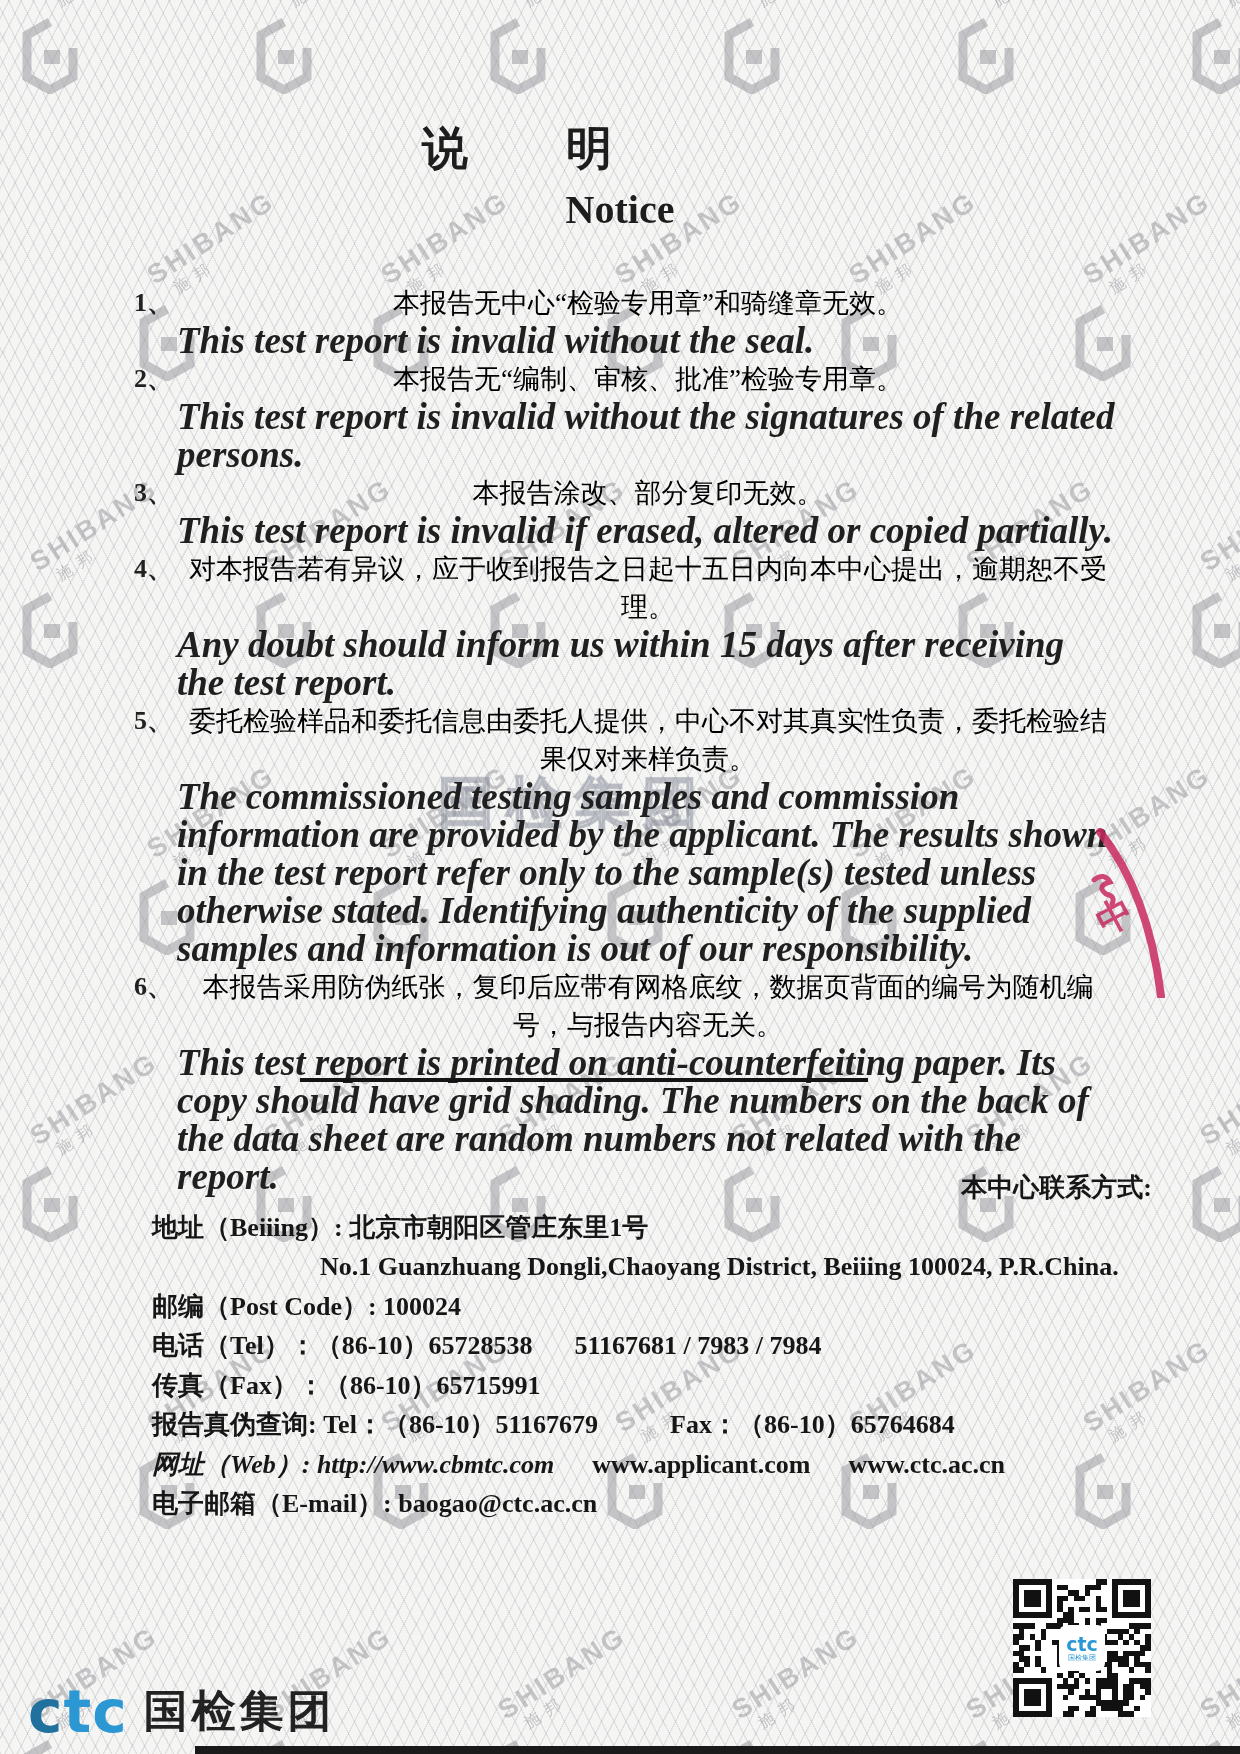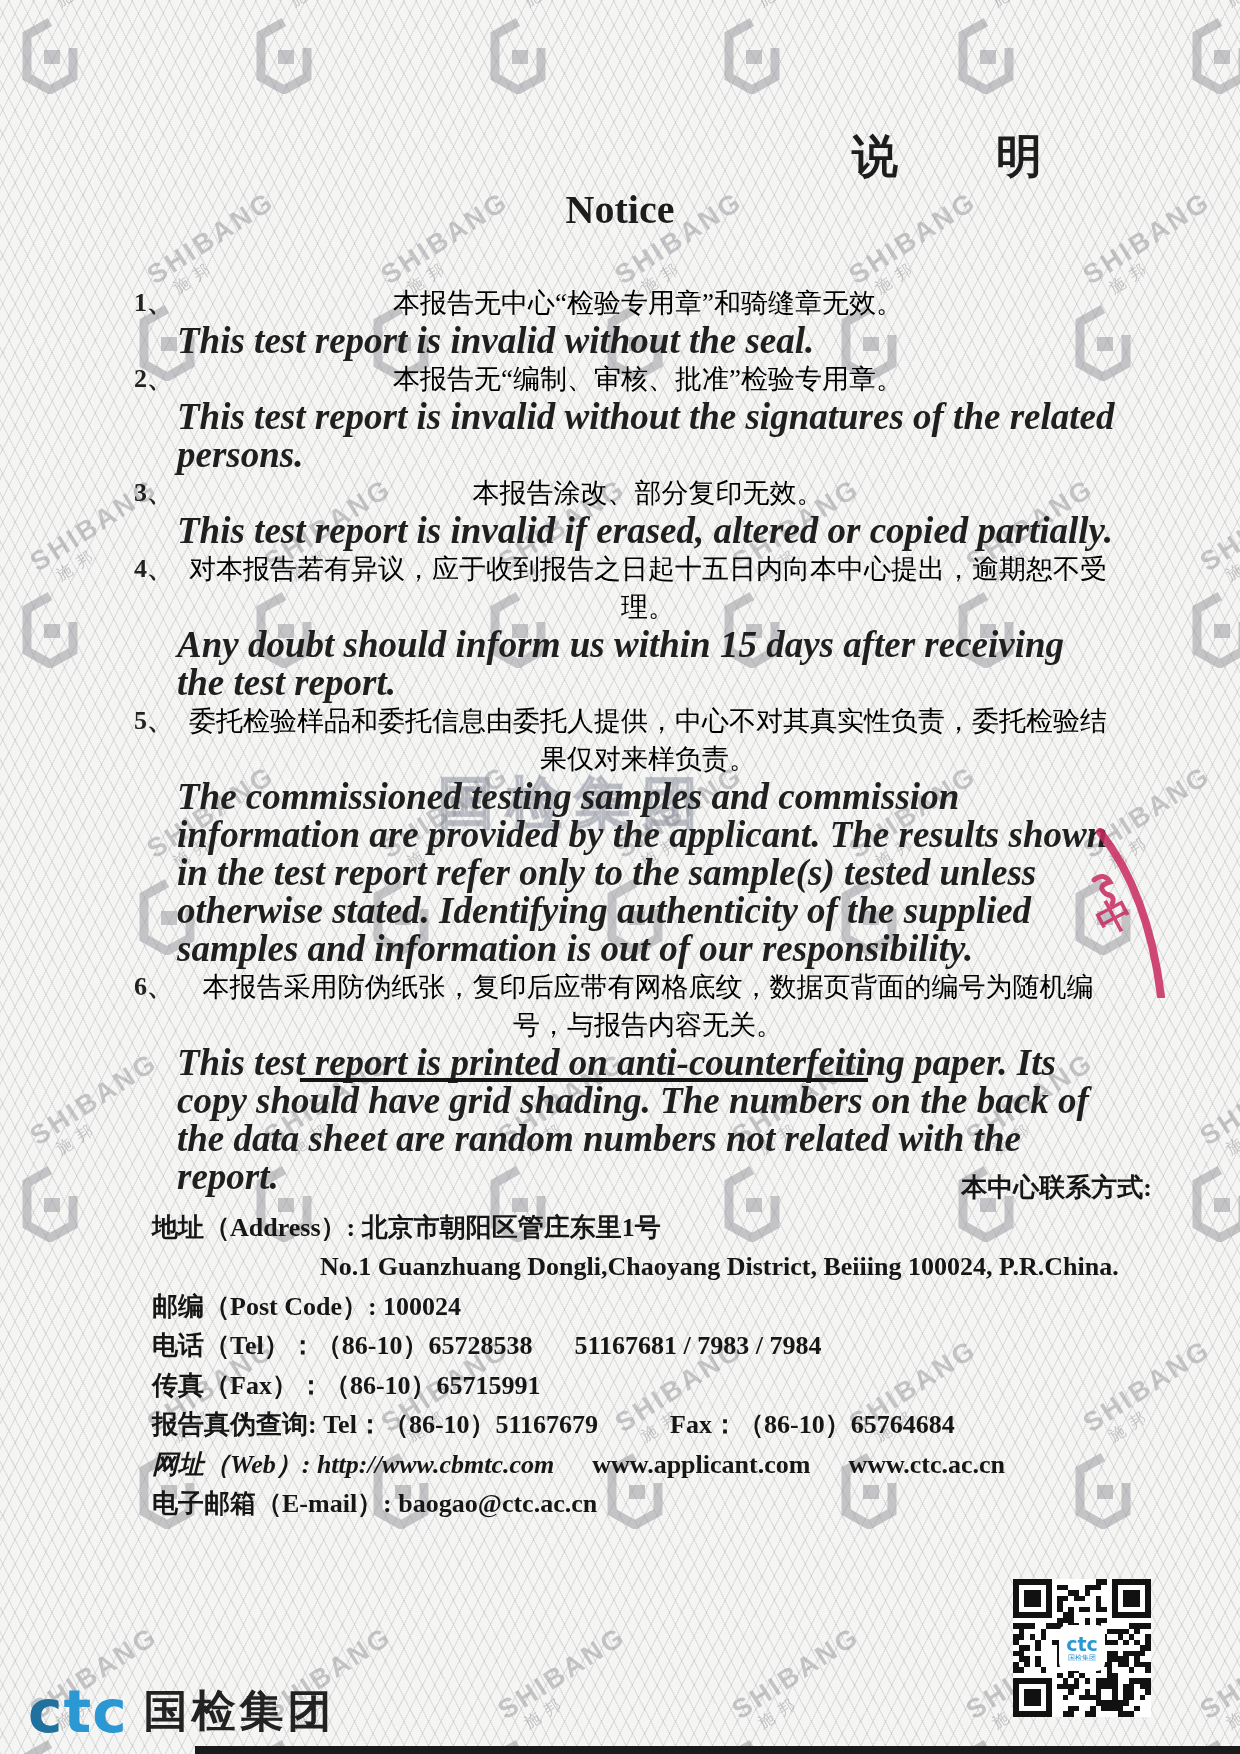--- a/index.html
+++ b/index.html
@@ -17,21 +17,21 @@
   .wm-layer{position:absolute;inset:0;pointer-events:none;}
   .wm-unit{position:absolute;color:#9d9da4;opacity:.55;}
   .wm-hex{display:block;}
   .wm-text{position:absolute;left:30px;top:-48px;transform:rotate(-33deg);transform-origin:left bottom;white-space:nowrap;}
   .wm-brand{font-family:"Liberation Sans",sans-serif;font-weight:bold;font-size:27px;letter-spacing:3px;display:block;}
   .wm-zh{font-size:16px;letter-spacing:8px;display:block;margin-left:14px;margin-top:-2px;}
   .center-wm{position:absolute;left:438px;top:766px;font-size:56px;font-weight:bold;letter-spacing:12px;
     color:rgba(130,135,150,.20);-webkit-text-stroke:1.5px rgba(130,135,150,.40);}
 
   
-  .title-zh{position:absolute;left:0;top:118px;width:1036px;margin:8px;text-align:right;
+  .title-zh{position:absolute;left:0;top:118px;width:1036px;margin:0;text-align:center;
     font-size:46px;font-weight:bold;color:#1d1d1d;letter-spacing:2px;}
   .title-en{position:absolute;left:0;top:186px;width:1240px;margin:0;text-align:center;
     font-size:40px;font-weight:bold;color:#1d1d1d;}
 
   
   .notice-list{position:absolute;left:177px;top:284px;width:942px;margin:0;padding:0;list-style:none;}
   .notice-item{position:relative;line-height:38px;}
   .notice-num{position:absolute;left:-43px;top:0;width:43px;font-size:26px;font-weight:bold;color:#222;}
   .notice-zh{font-size:27px;color:#000000;text-align:center;}
   .notice-en{font-size:37px;font-weight:bold;font-style:italic;color:#1f1f1f;}
@@ -497,21 +497,21 @@
         <div class="notice-zh">本报告采用防伪纸张，复印后应带有网格底纹，数据页背面的编号为随机编号，与报告内容无关。</div>
         <div class="notice-en">This test report is printed on anti-counterfeiting paper. Its copy should have grid shading. The numbers on the back of the data sheet are random numbers not related with the report.</div>
       </li>
     </ol>
 
   <div class="divider"></div>
 
   <div class="contact">
     <div class="contact-heading">本中心联系方式:</div>
     <div id="contact-lines">
-        <div class="contact-line"><span>地址（Address）: 北京市朝阳区管庄东里1号</span></div>
+        <div class="contact-line"><span>地址（Beiiing）: 北京市朝阳区管庄东里1号</span></div>
         <div class="contact-line indent italic"><span>No.1 Guanzhuang Dongli,Chaoyang District, Beiiing 100024, P.R.China.</span></div>
         <div class="contact-line"><span>邮编（Post Code）: 100024</span></div>
         <div class="contact-line"><span style="margin-right: 42px;">电话（Tel）：（86-10）65728538</span><span>51167681 / 7983 / 7984</span></div>
         <div class="contact-line"><span>传真（Fax）：（86-10）65715991</span></div>
         <div class="contact-line"><span style="margin-right: 72px;">报告真伪查询: Tel：（86-10）51167679</span><span>Fax：（86-10）65764684</span></div>
         <div class="contact-line"><span style="margin-right: 38px; font-style: italic;">网址（Web）: http://www.cbmtc.com</span><span style="margin-right: 38px;">www.applicant.com</span><span>www.ctc.ac.cn</span></div>
         <div class="contact-line"><span>电子邮箱（E-mail）: baogao@ctc.ac.cn</span></div>
       </div>
   </div>
 

